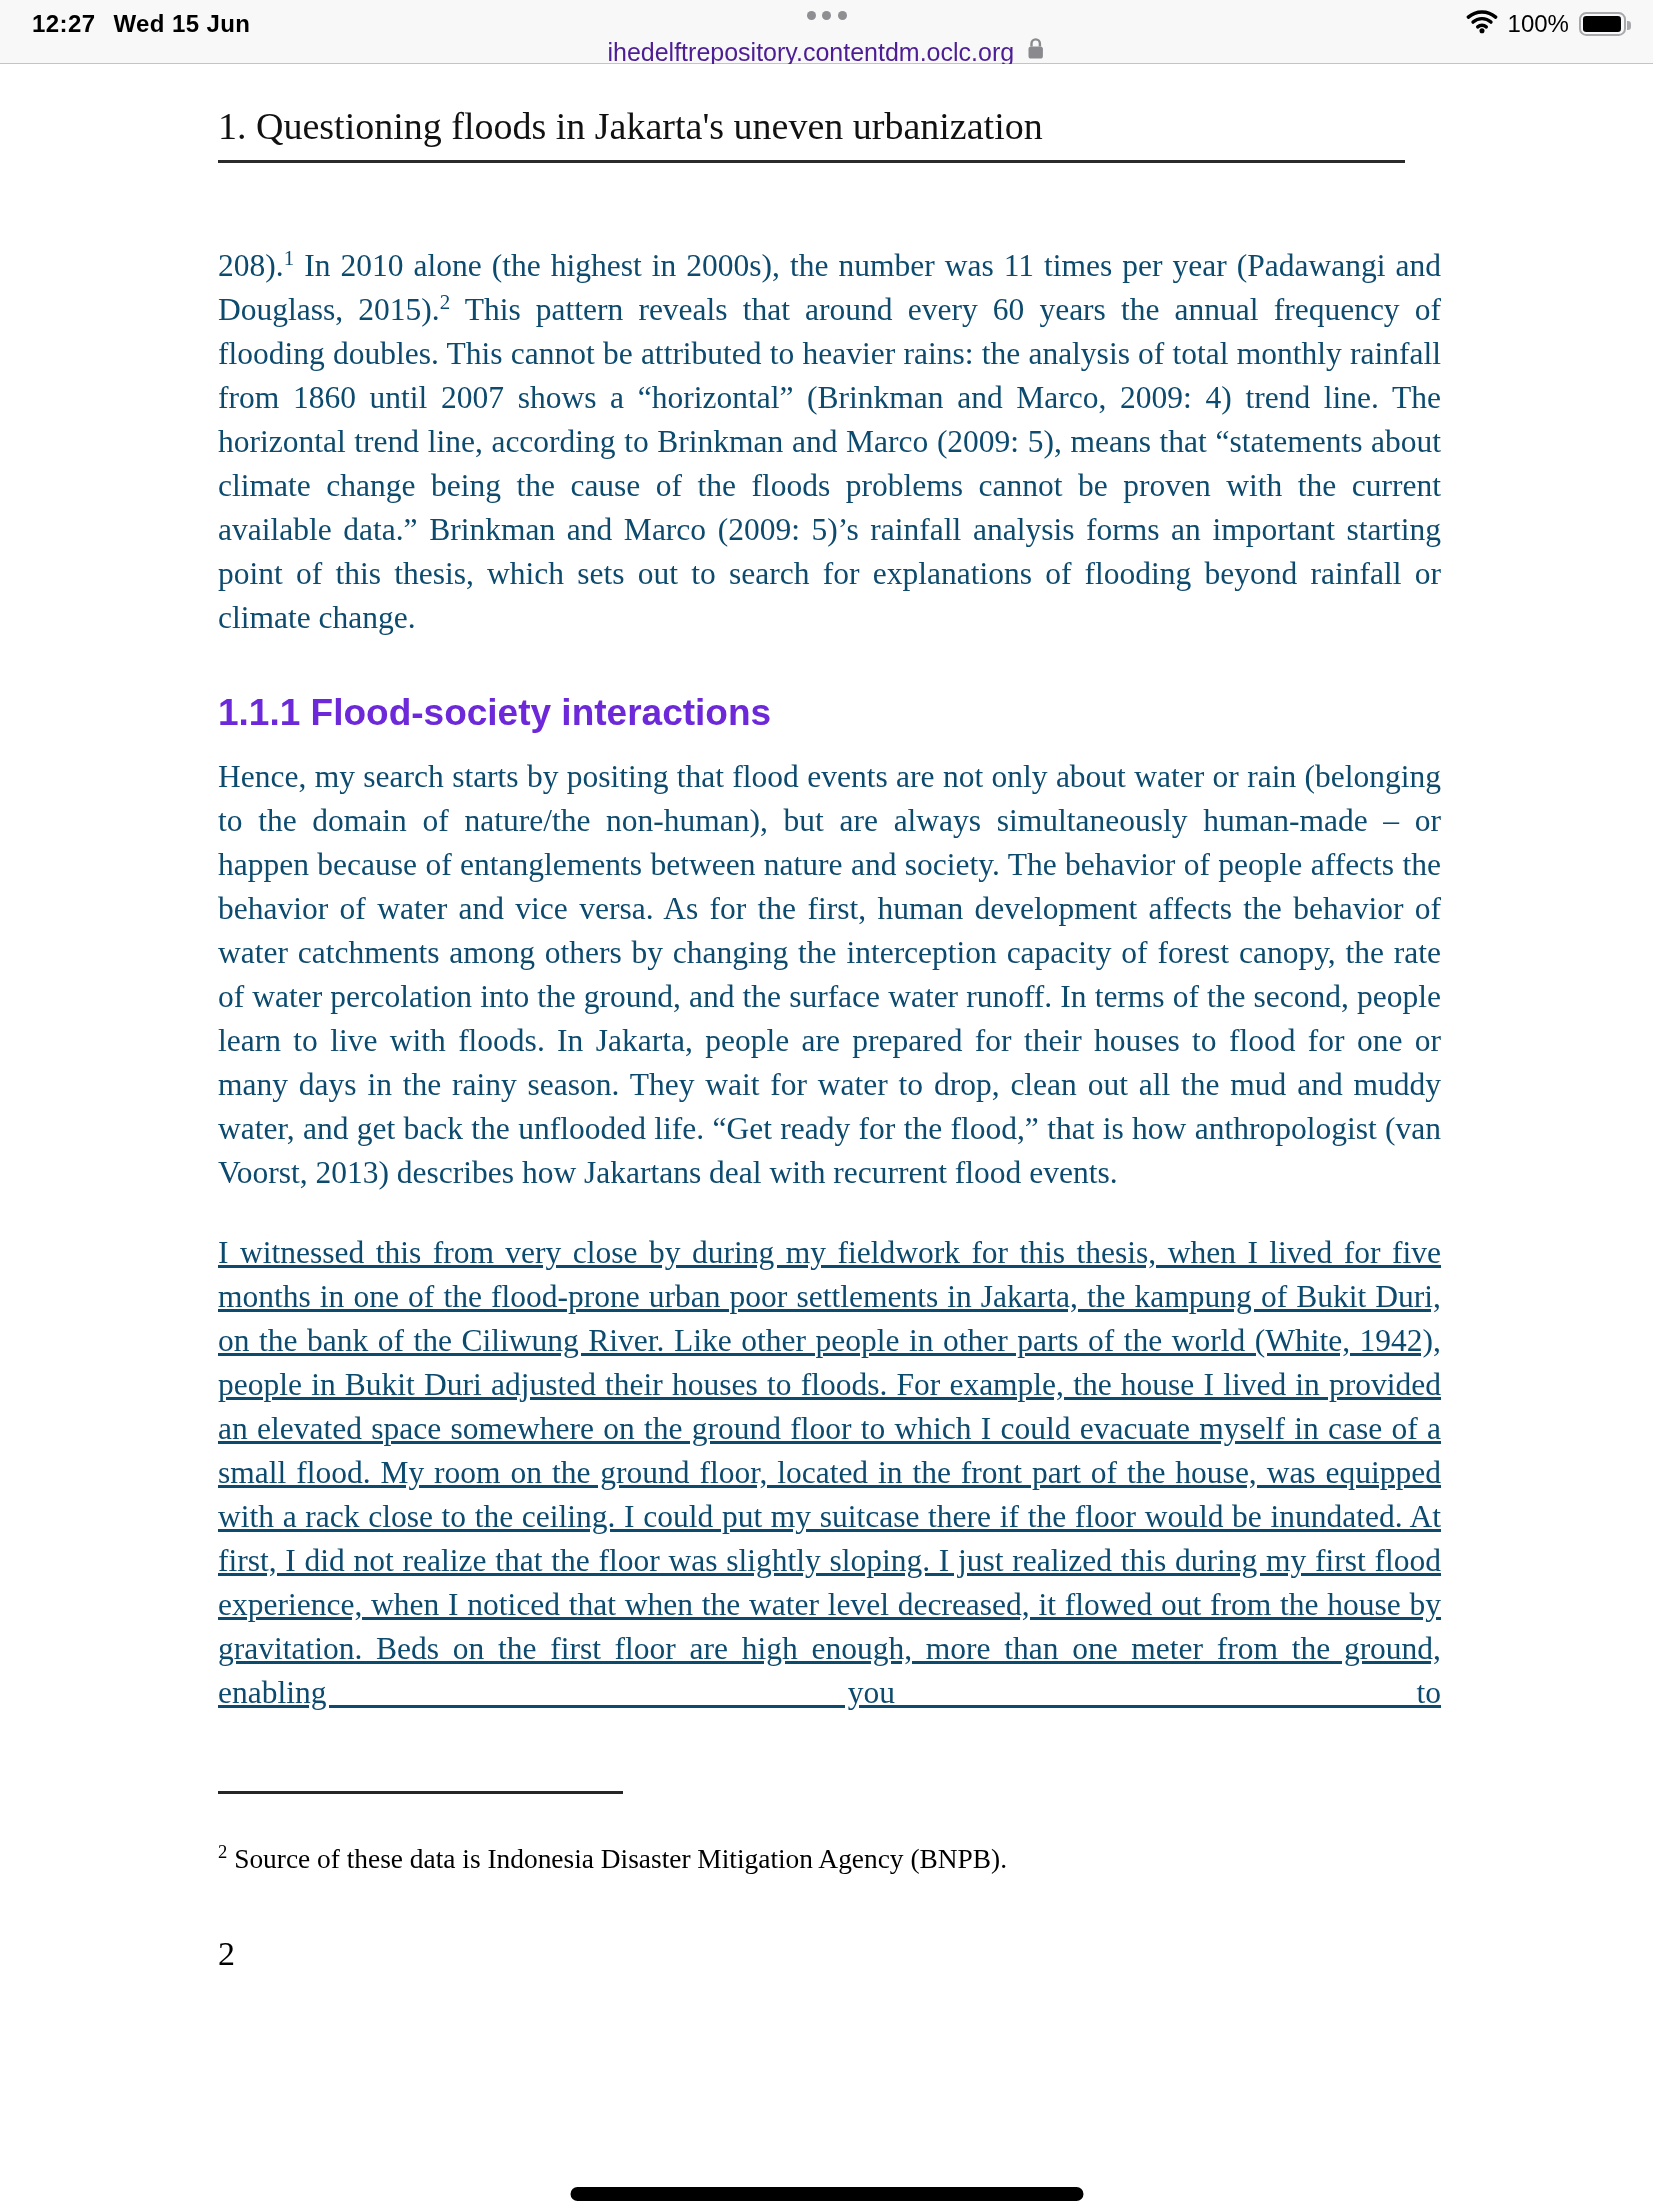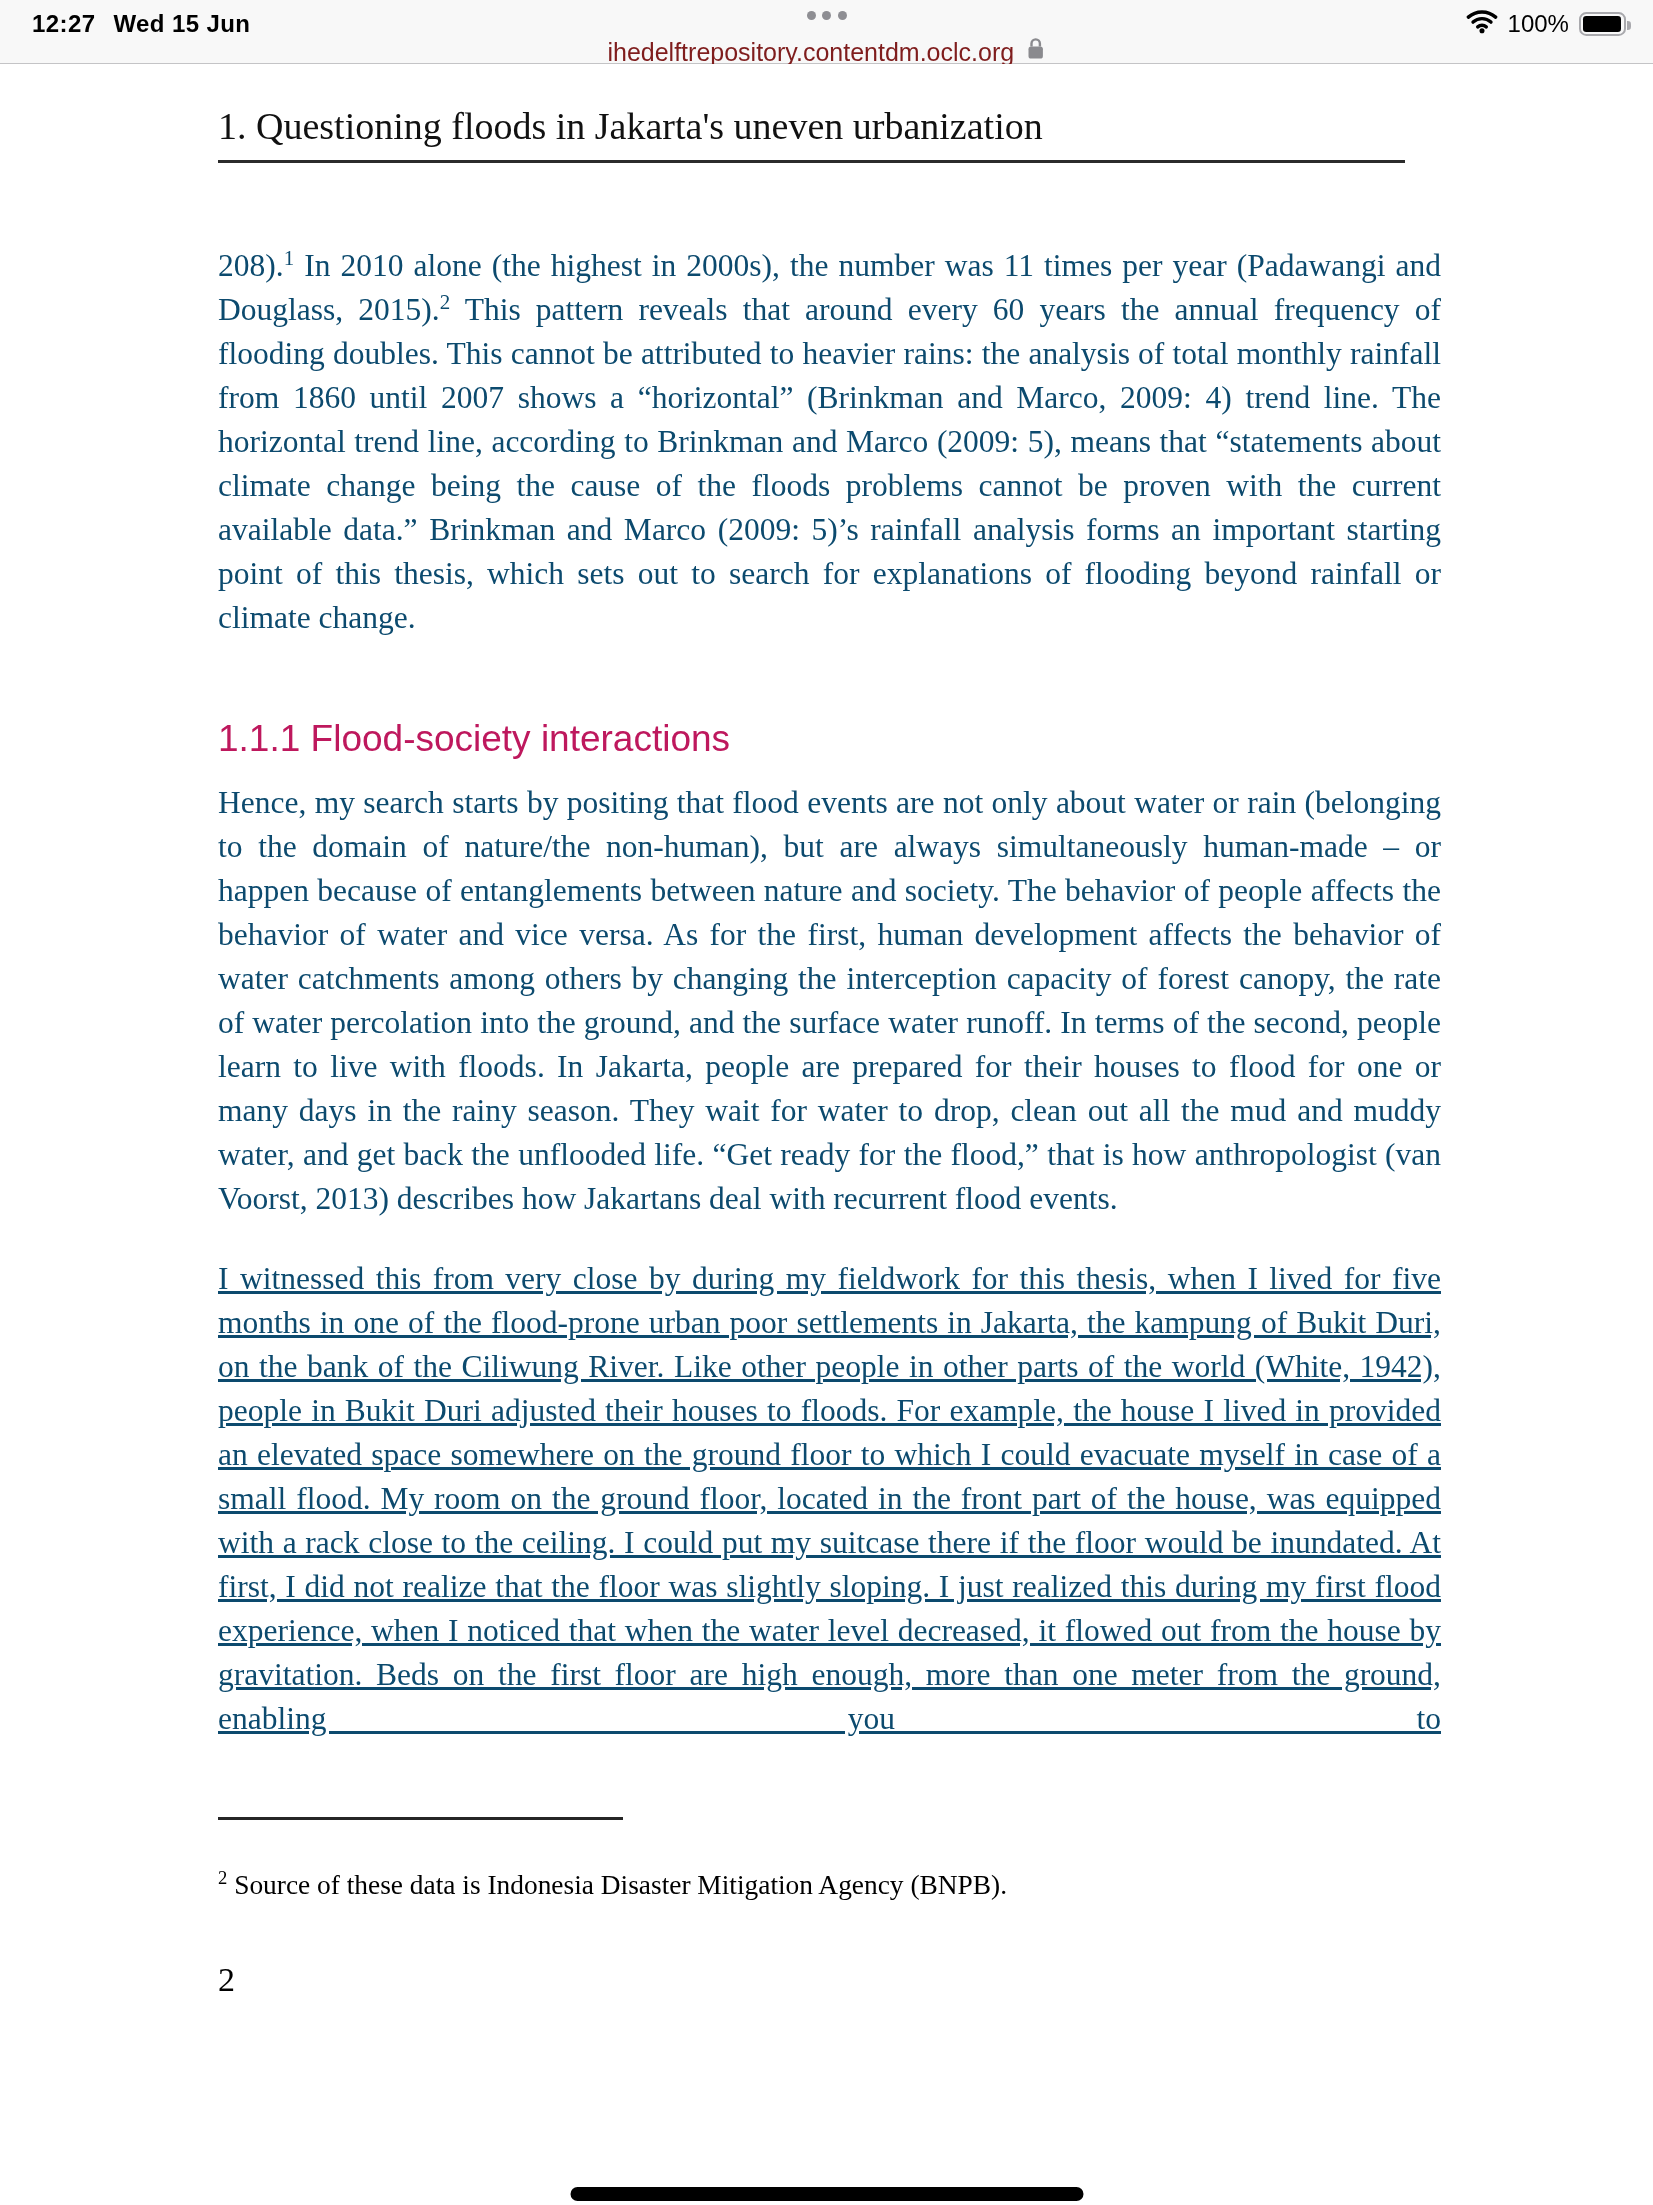--- a/index.html
+++ b/index.html
@@ -70,21 +70,21 @@
     border-radius: 0 3.2px 3.2px 0;
   }
   .url-row {
     position: absolute;
     left: 0; right: 0; top: 37px;
     display: flex;
     justify-content: center;
     align-items: center;
     gap: 12px;
     font-size: 25px;
-    color: #7f1d1d;
+    color: #4c1d95;
   }
 
   
   .pdf-viewport {
     position: relative;
     width: 100%;
     height: 2125px;
     background: #ffffff;
   }
   .page-inner {
@@ -111,25 +111,25 @@
   }
   .body-para sup {
     font-size: 21px;
     line-height: 0;
     vertical-align: super;
   }
   .p1 { margin-top: 81px; }
   .p2 { margin-top: 21px; }
   .p3 { margin-top: 36px; text-align-last: justify; text-decoration: underline; }
   .section-heading {
-    margin-top: 78px;
+    margin-top: 52px;
     font-family: "Liberation Sans", sans-serif;
-    font-weight: 400;
+    font-weight: 700;
     font-size: 37px;
-    color: #be185d;
+    color: #6d28d9;
   }
   .footnote-sep {
     margin-top: 76px;
     width: 405px;
     height: 3.2px;
     background: #262626;
   }
   .footnote {
     font-family: "Liberation Serif", serif;
     font-size: 27.4px;

